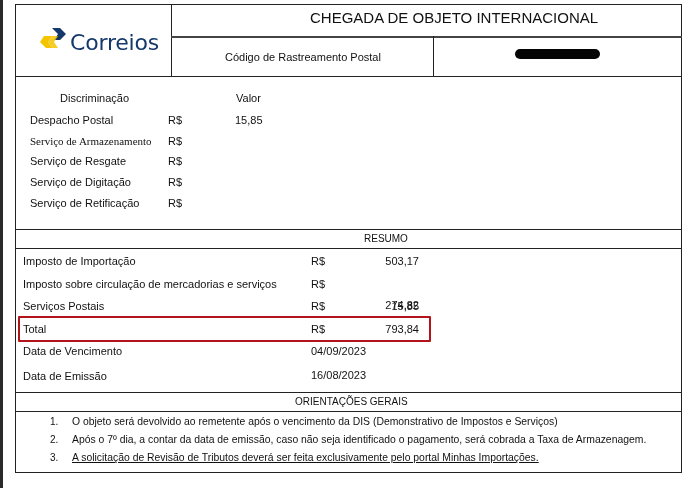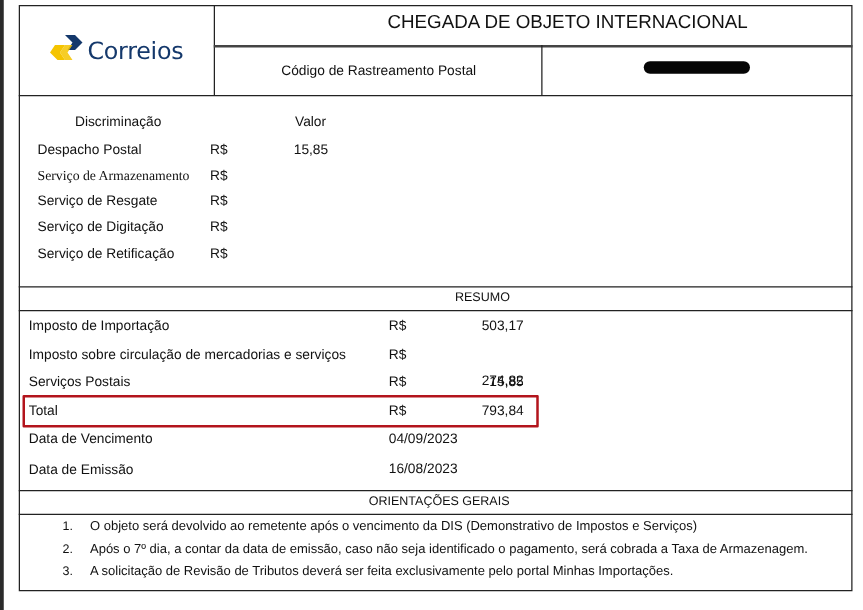--- a/index.html
+++ b/index.html
@@ -12,21 +12,21 @@
   .vline { position:absolute; width:0; border-left:1.3px solid #222; }
   .t { position:absolute; font-size:11px; white-space:nowrap; line-height:14px; }
   .title { font-size:15px; }
   .small { font-size:10px; }
   .redact { position:absolute; left:515px; top:49px; width:85px; height:10px;
             background:#050505; border-radius:5px; }
   .redbox { position:absolute; left:18px; top:316px; width:413px; height:26px;
             border:2px solid #b3141c; box-sizing:border-box; border-radius:1px; }
   .right { text-align:right; }
   .logo { position:absolute; left:38px; top:26px; }
-  .logo-text { position:absolute; left:70px; top:30px; font-size:19px; color:#14386b;
+  .logo-text { position:absolute; left:70px; top:30px; font-size:22px; color:#14386b;
                letter-spacing:-0.2px; font-family:"DejaVu Sans", sans-serif; }
 </style>
 </head>
 <body>
 
 <div class="left-strip"></div>
 
 <div class="frame"></div>
 
 <div class="vline" style="left:171px; top:4px; height:72px;"></div>
@@ -97,13 +97,13 @@
 <div class="t small" style="left:295px; top:395px;">ORIENTAÇÕES GERAIS</div>
 <div class="hline" style="left:15px; top:411px; width:667px;"></div>
 
 <div class="t small" style="left:50px; top:415px;">1.</div>
 <div class="t small" style="left:72px; top:415px; font-size:10.4px;">O objeto será devolvido ao remetente após o vencimento da DIS (Demonstrativo de Impostos e Serviços)</div>
 
 <div class="t small" style="left:50px; top:433px;">2.</div>
 <div class="t small" style="left:72px; top:433px; font-size:10.4px;">Após o 7º dia, a contar da data de emissão, caso não seja identificado o pagamento, será cobrada a Taxa de Armazenagem.</div>
 
 <div class="t small" style="left:50px; top:451px;">3.</div>
-<div class="t small" style="left:72px; top:451px; font-size:10.4px;">A solicitação de Revisão de Tributos deverá ser feita exclusivamente pelo portal Minhas Importações.</div>
+<div class="t small" style="left:72px; top:451px; font-size:10.4px;text-decoration:underline;">A solicitação de Revisão de Tributos deverá ser feita exclusivamente pelo portal Minhas Importações.</div>
 
 </body></html>

